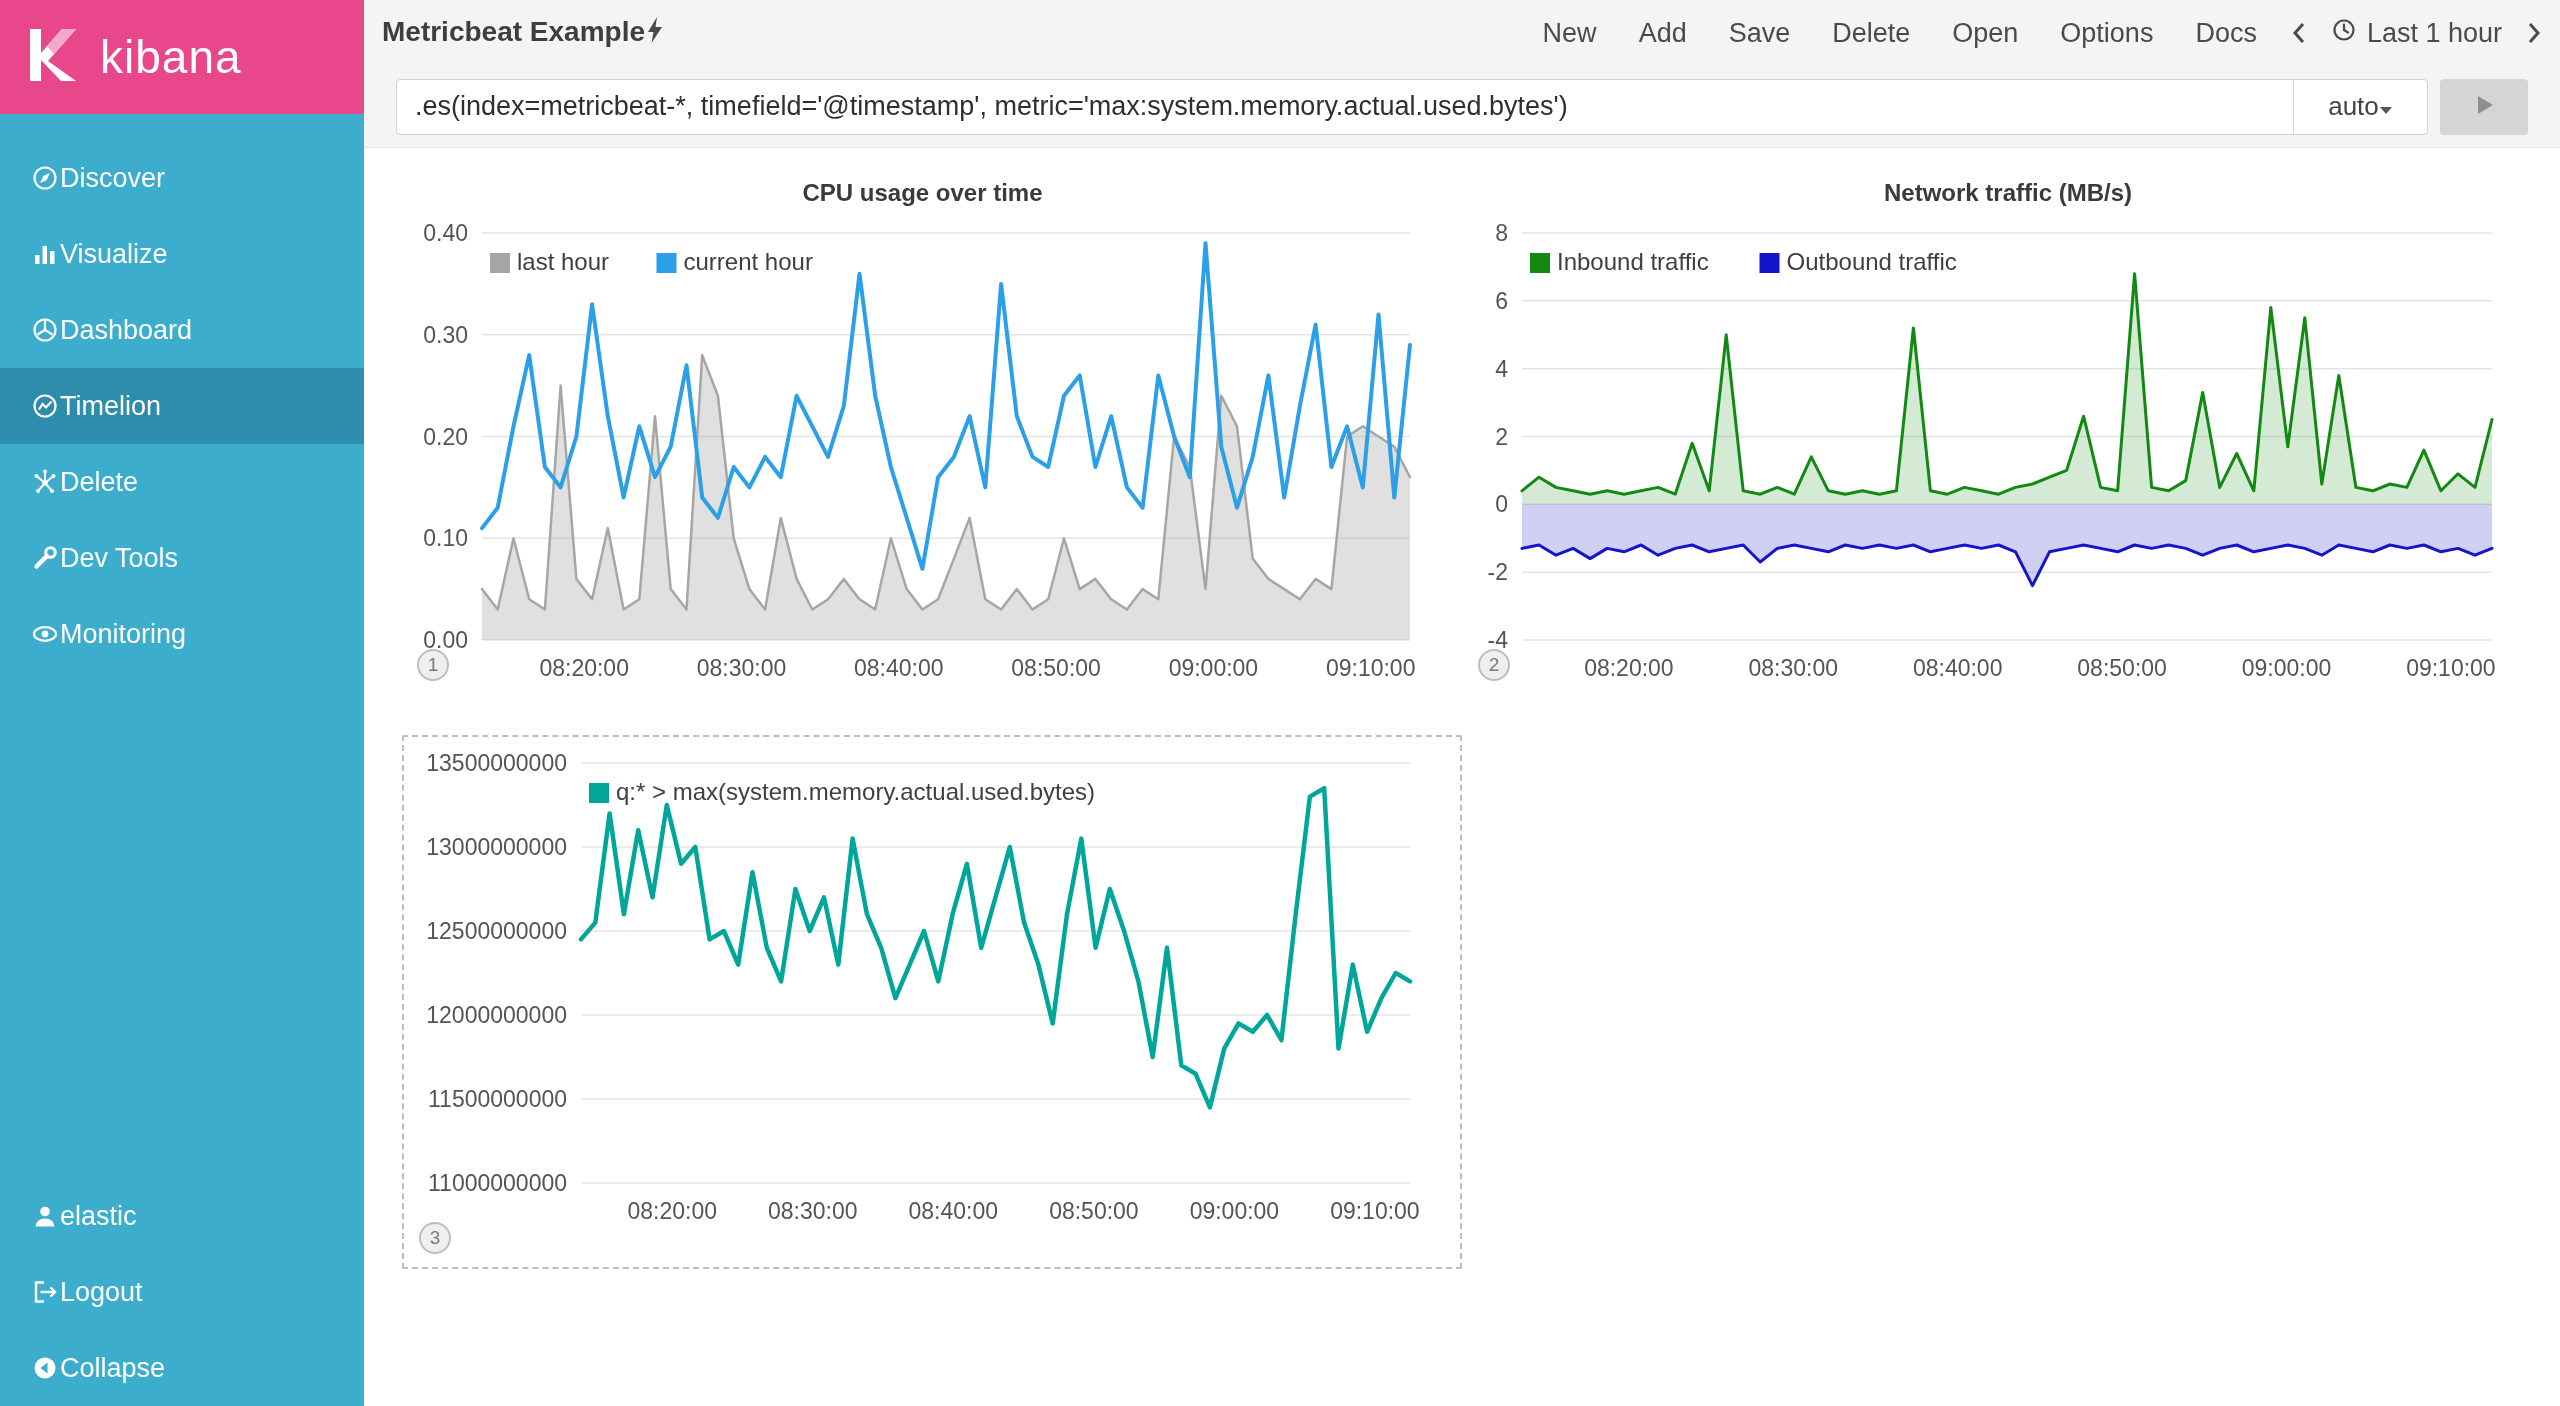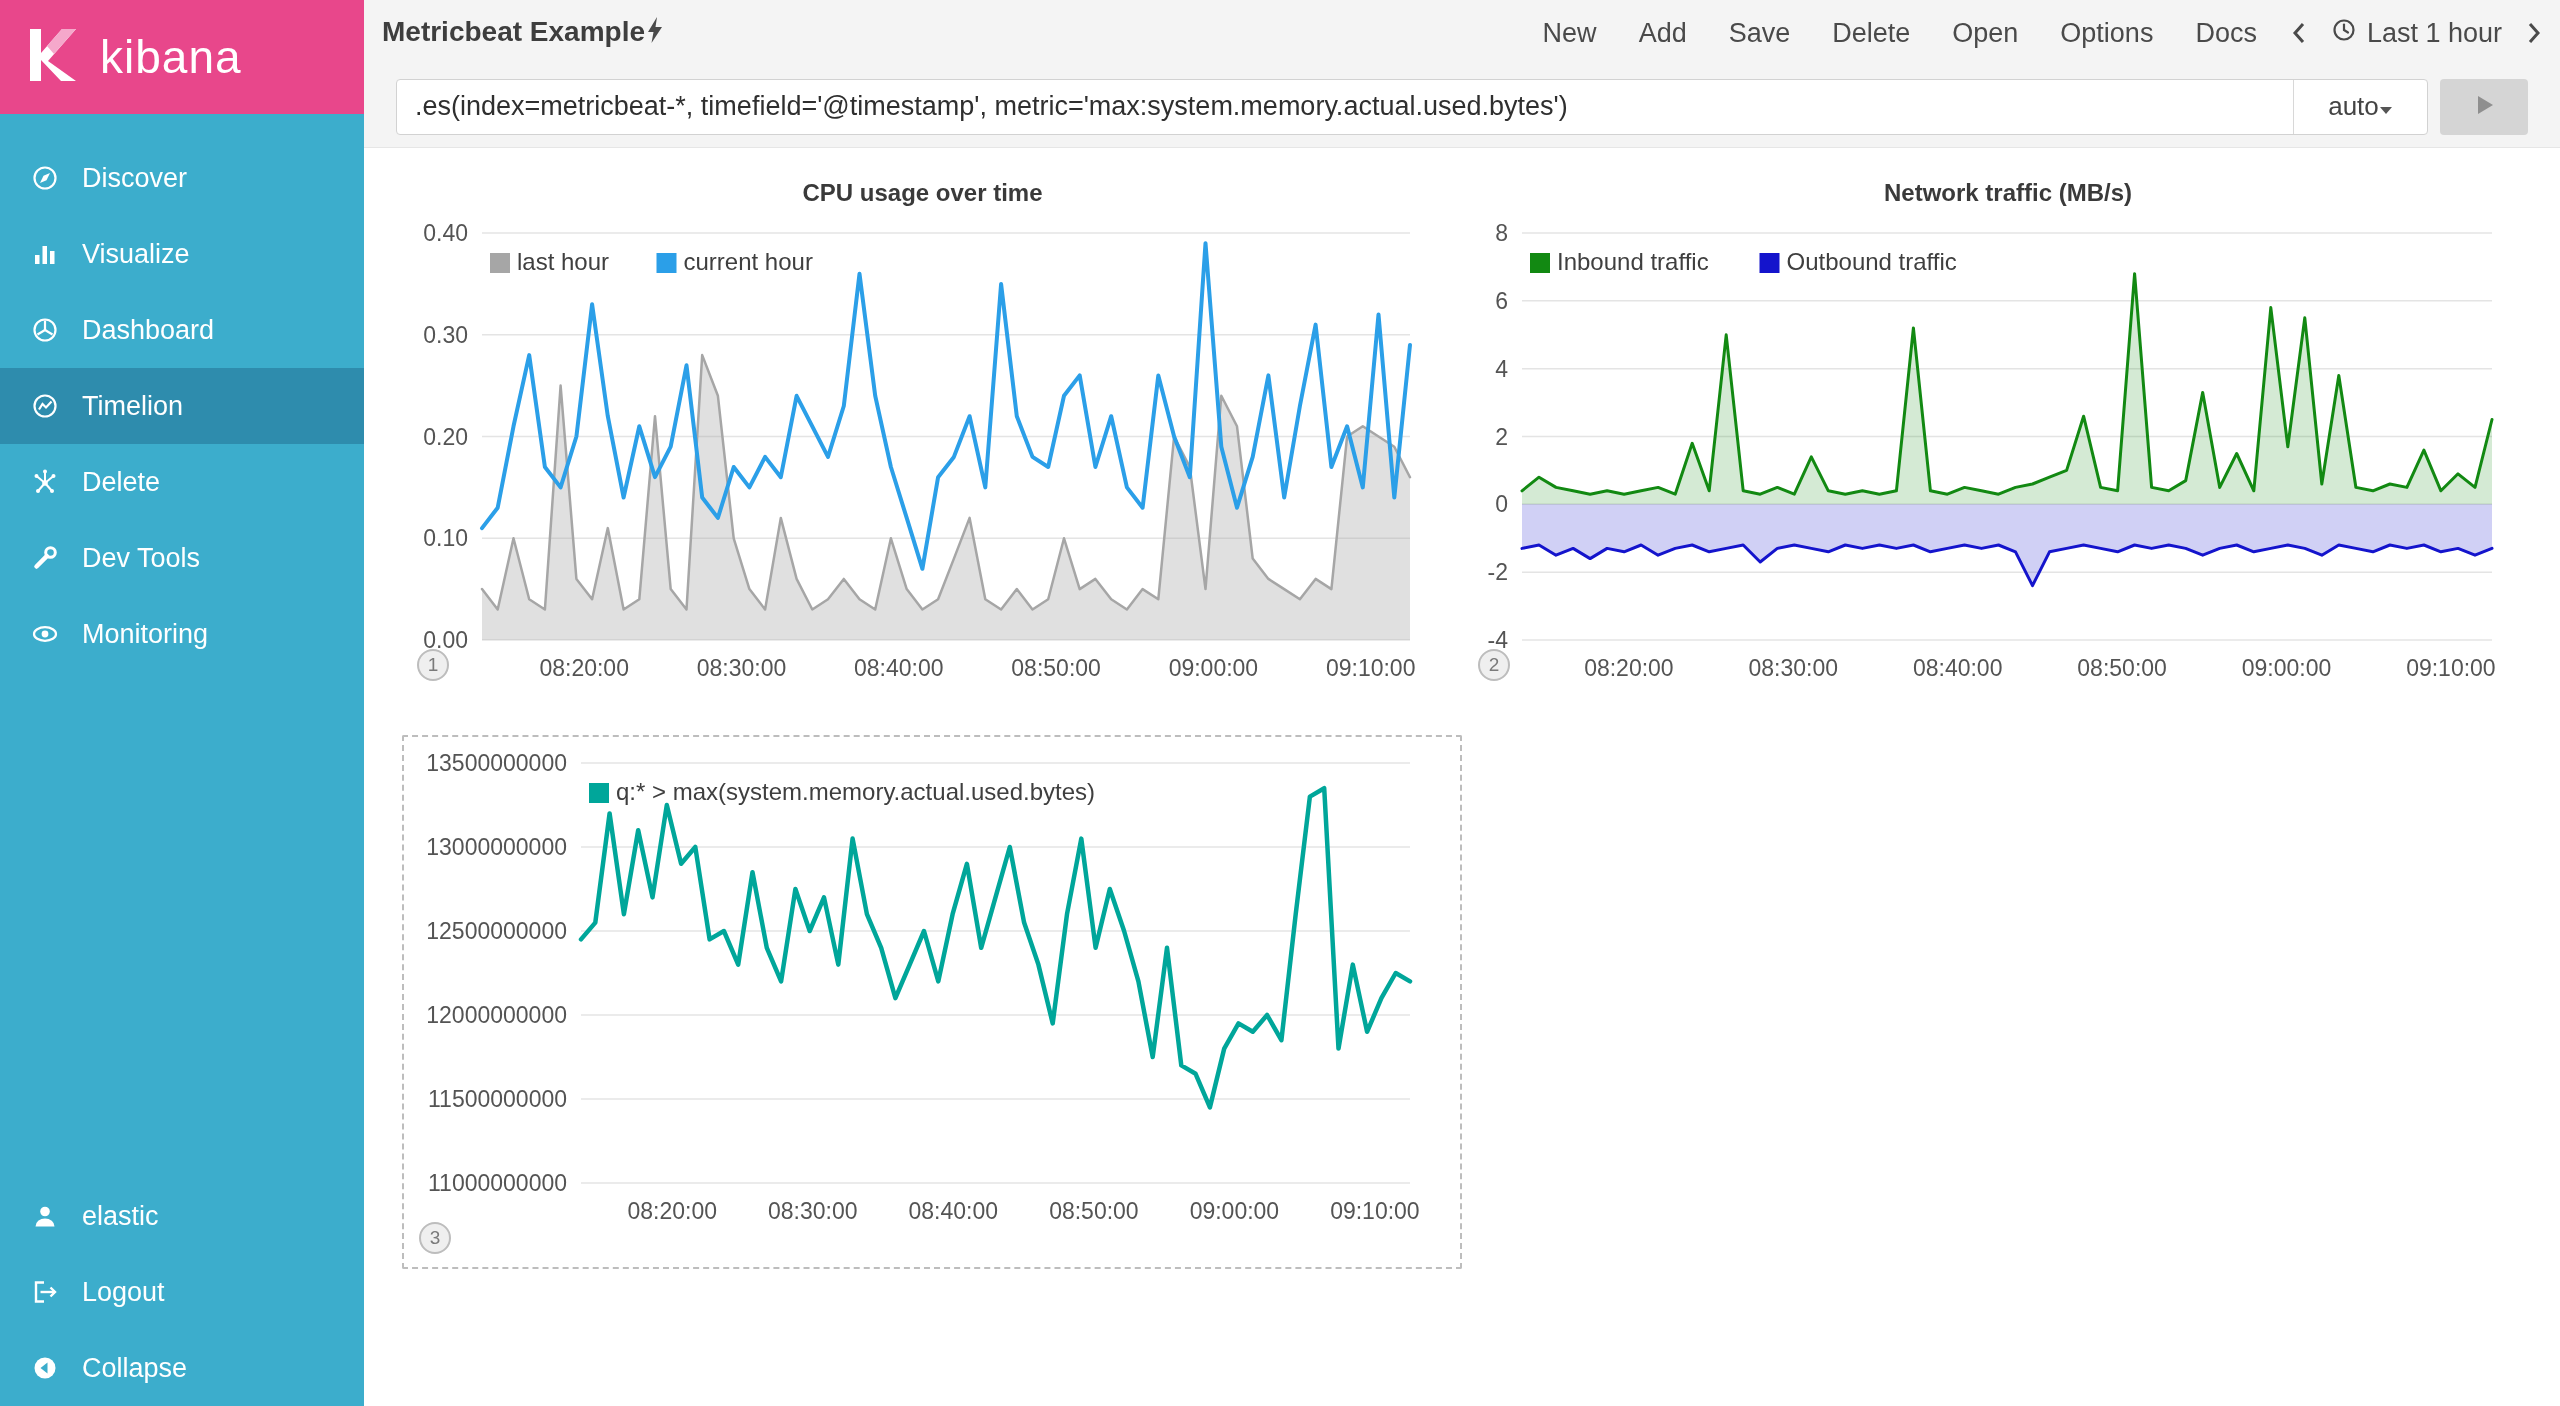--- a/index.html
+++ b/index.html
@@ -9,21 +9,21 @@
 
   
   .sidebar { position:absolute; left:0; top:0; width:364px; height:100%;
     background:#3CADCC; display:flex; flex-direction:column; }
   .logo { height:114px; background:#E8478B; display:flex; align-items:center;
     padding-left:14px; gap:14px; cursor:pointer; }
   .logo-text { font-size:46px; color:#fff; letter-spacing:1px; }
   .nav-top { padding-top:26px; }
   .nav-bottom { margin-top:auto; padding-bottom:0; }
   .nav-item { height:76px; display:flex; align-items:center; padding-left:30px;
-    gap:22px; color:#fff; font-size:27px; cursor:pointer; white-space:nowrap; }
+    color:#fff; font-size:27px; cursor:pointer; white-space:nowrap; }
   .nav-item.selected { background:#2E8CAD; }
   .nav-icon { width:30px; height:30px; display:flex; align-items:center; justify-content:center; flex:none; }
   .nav-icon svg { width:30px; height:30px; }
 
   
   .main { position:absolute; left:364px; top:0; right:0; bottom:0; }
   .topbar { height:66px; background:#F4F4F4; display:flex; align-items:center;
     padding:0 14px 0 18px; }
   .title { font-size:28px; font-weight:700; color:#3E3E3E; display:flex;
     align-items:flex-start; gap:1px; }

